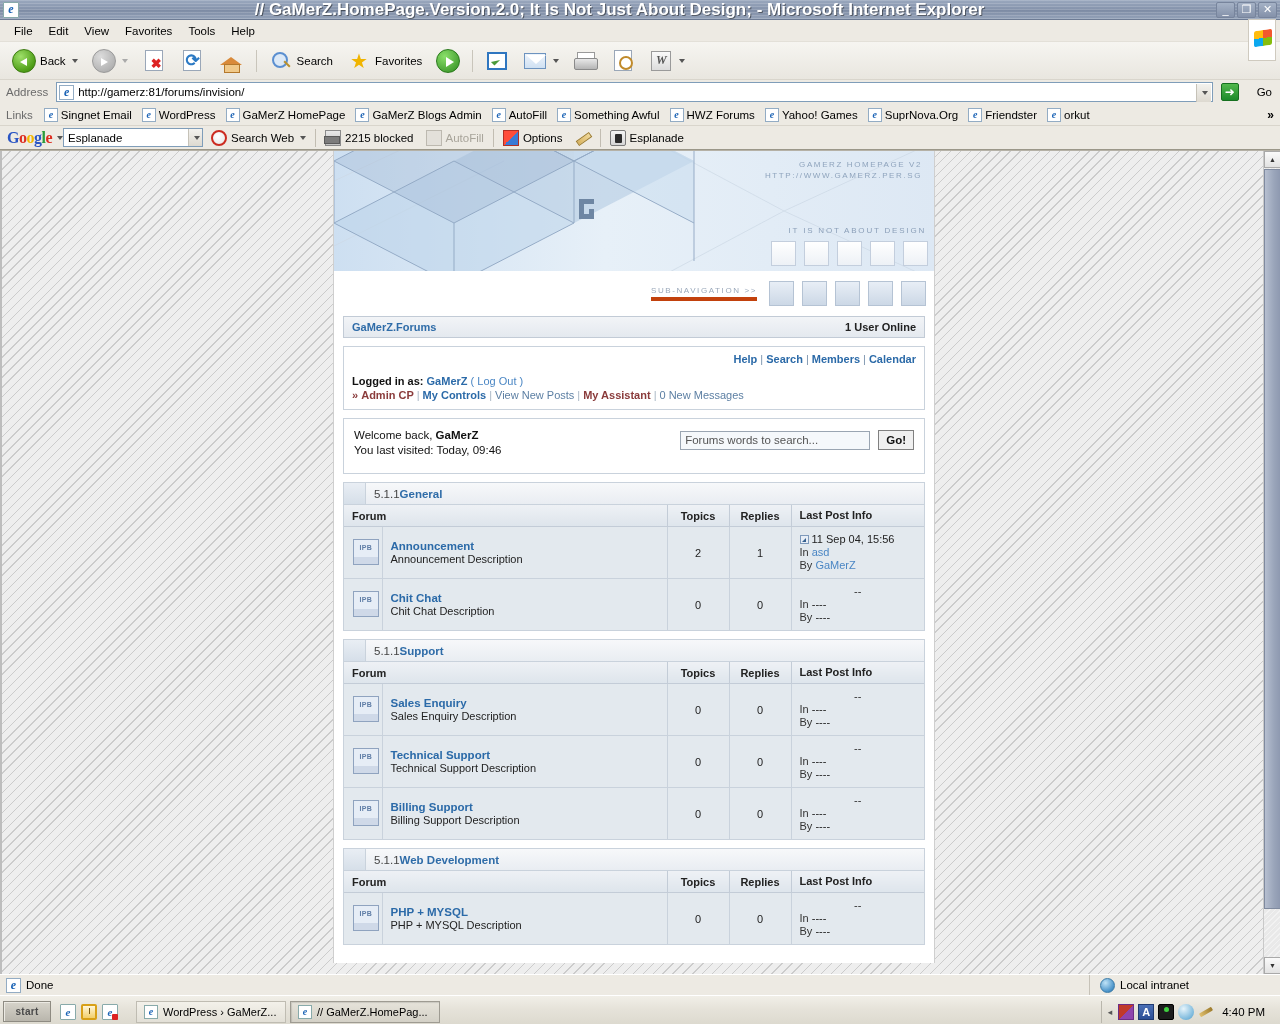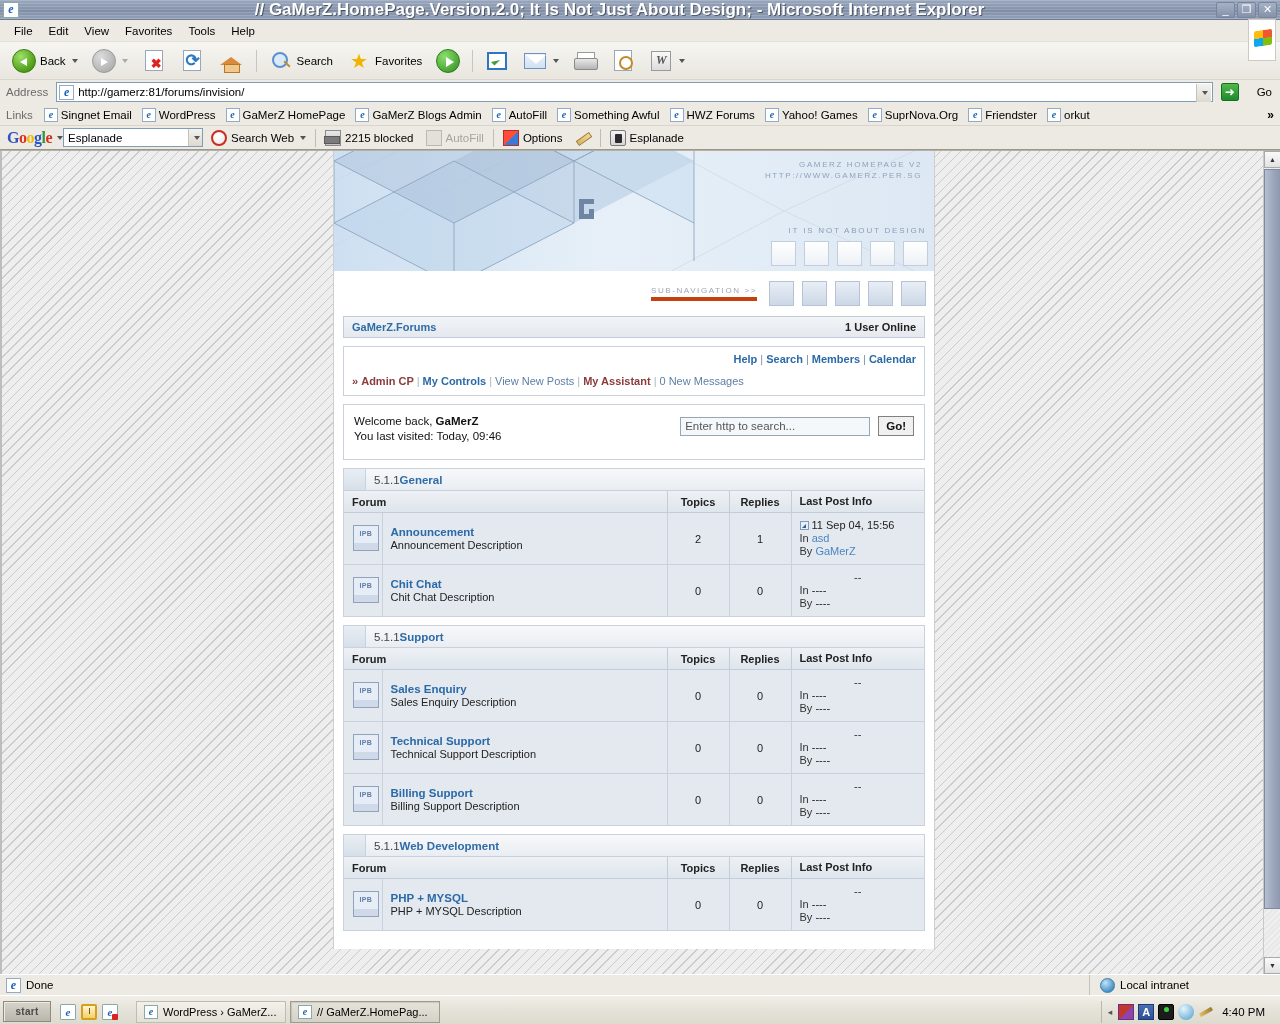--- a/index.html
+++ b/index.html
@@ -669,35 +669,40 @@
       <span class="r">1 User Online</span>
     </div>
 
     <div class="content">
 
       <div class="loginbox">
         <div class="bd">
           <div class="topnav">
             <span>Help</span><span class="bar">|</span><span>Search</span><span class="bar">|</span><span>Members</span><span class="bar">|</span><span>Calendar</span>
           </div>
+          <div class="loggedin">
+            <b>Logged in as:</b>
+            <span class="u">GaMerZ</span>
+            <span class="lo">( Log Out )</span>
+          </div>
           <div class="adminrow">
             <span class="gt">»</span>
             <span class="acp">Admin CP</span><span class="bar">|</span><span class="mc">My Controls</span><span class="bar">|</span><span class="pl">View New Posts</span><span class="bar">|</span><span class="gt">My Assistant</span><span class="bar">|</span><span class="pl">0 New Messages</span>
           </div>
         </div>
       </div>
 
       <div class="welcome">
         <div class="left">
           <div><span>Welcome back, </span><b>GaMerZ</b></div>
           <div>You last visited: Today, 09:46</div>
         </div>
         <div class="right">
           <div class="srchinput">
-            <span>Enter http to search...</span>
+            <span>Forums words to search...</span>
           </div>
           <div class="gobtn2">Go!</div>
         </div>
       </div>
 
       <div class="catwrap">
         <div class="cathead">
           <div class="grip"></div>
           <div class="t">
             <span>5.1.1</span>

